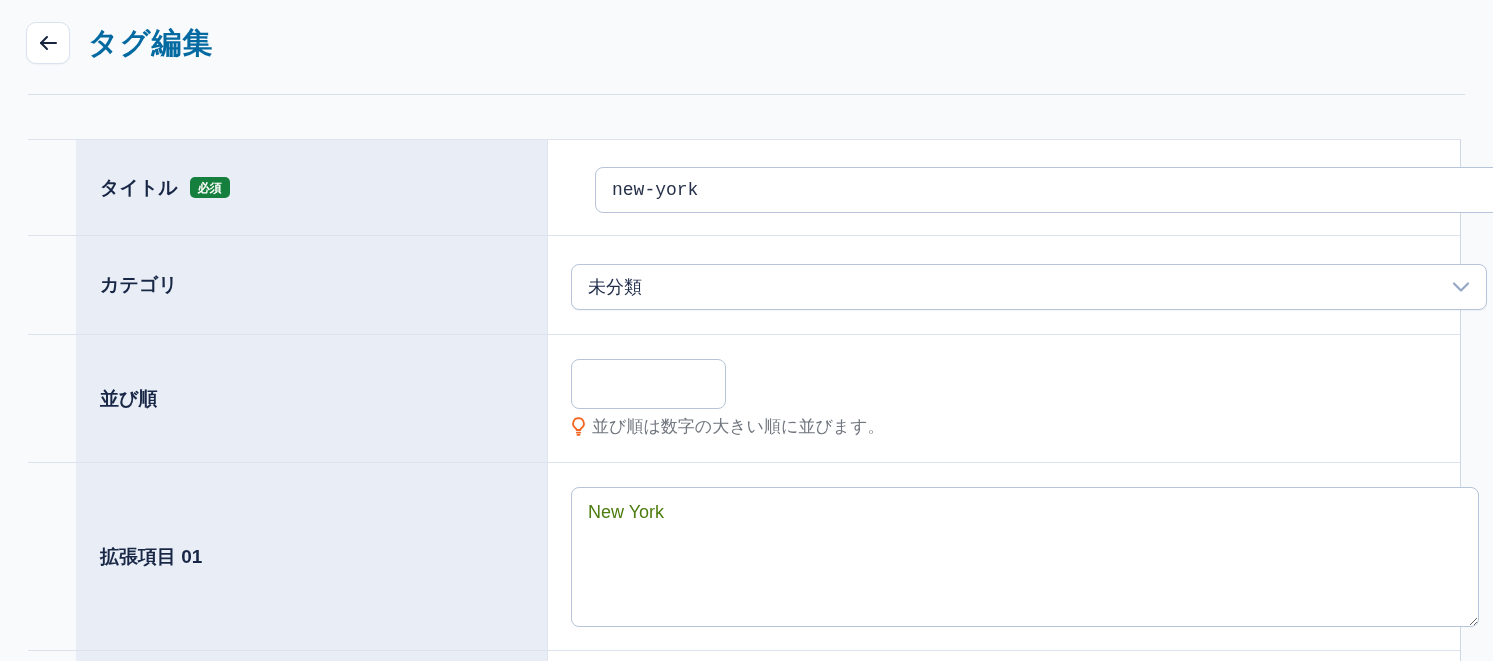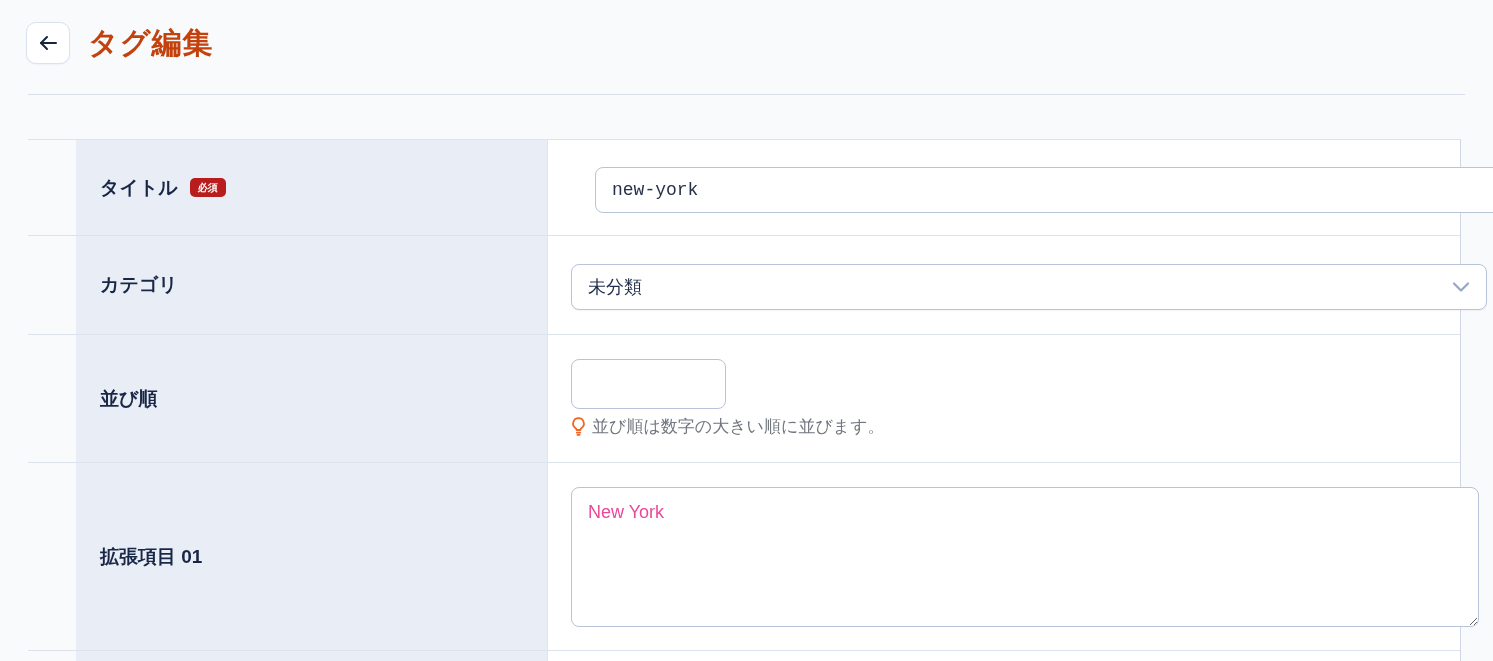--- a/index.html
+++ b/index.html
@@ -19,21 +19,21 @@
     border:1px solid #d9e2ee;
     border-radius:10px;
     display:flex; align-items:center; justify-content:center;
     cursor:pointer;
     box-shadow:0 1px 2px rgba(30,50,90,.04);
   }
   .back-btn svg { display:block; }
   .page-title {
     position:absolute; left:88px; top:23px;
     font-size:30px; font-weight:800;
-    color:#c2410c;
+    color:#0369a1;
     letter-spacing:1px;
   }
   .header-divider {
     position:absolute; left:28px; top:94px;
     width:1437px; height:1px;
     background:#d8dfea;
   }
 
   
   .form-table {
@@ -51,23 +51,23 @@
     display:flex; align-items:center;
     padding-left:24px;
     margin-left:48px;
   }
   .row-label .label-text {
     font-size:19px; font-weight:bold; color:#192746;
   }
   .badge {
     display:inline-block;
     margin-left:12px;
-    background:#b91c1c;
+    background:#15803d;
     color:#ffffff;
-    font-size:10px;
+    font-size:12px;
     line-height:1;
     padding:5px 8px 4px;
     border-radius:5px;
     font-weight:bold;
   }
   .row-content {
     flex:1 1 auto;
     background:#ffffff;
     position:relative;
   }
@@ -128,21 +128,21 @@
   }
   .hint-line .hint-text { font-size:17px; color:#70757e; }
   .hint-line svg { display:block; }
   .textarea-input {
     position:absolute; left:23px; top:24px;
     width:908px; height:140px;
     border:1px solid #b7c4d9;
     border-radius:8px;
     padding:12px 16px;
     font-size:18px;
-    color:#ec4899;
+    color:#4d7c0f;
     font-family:inherit;
     background:#ffffff;
     resize:both;
     outline:none;
     line-height:1.4;
   }
 </style>
 </head>
 <body>
 

